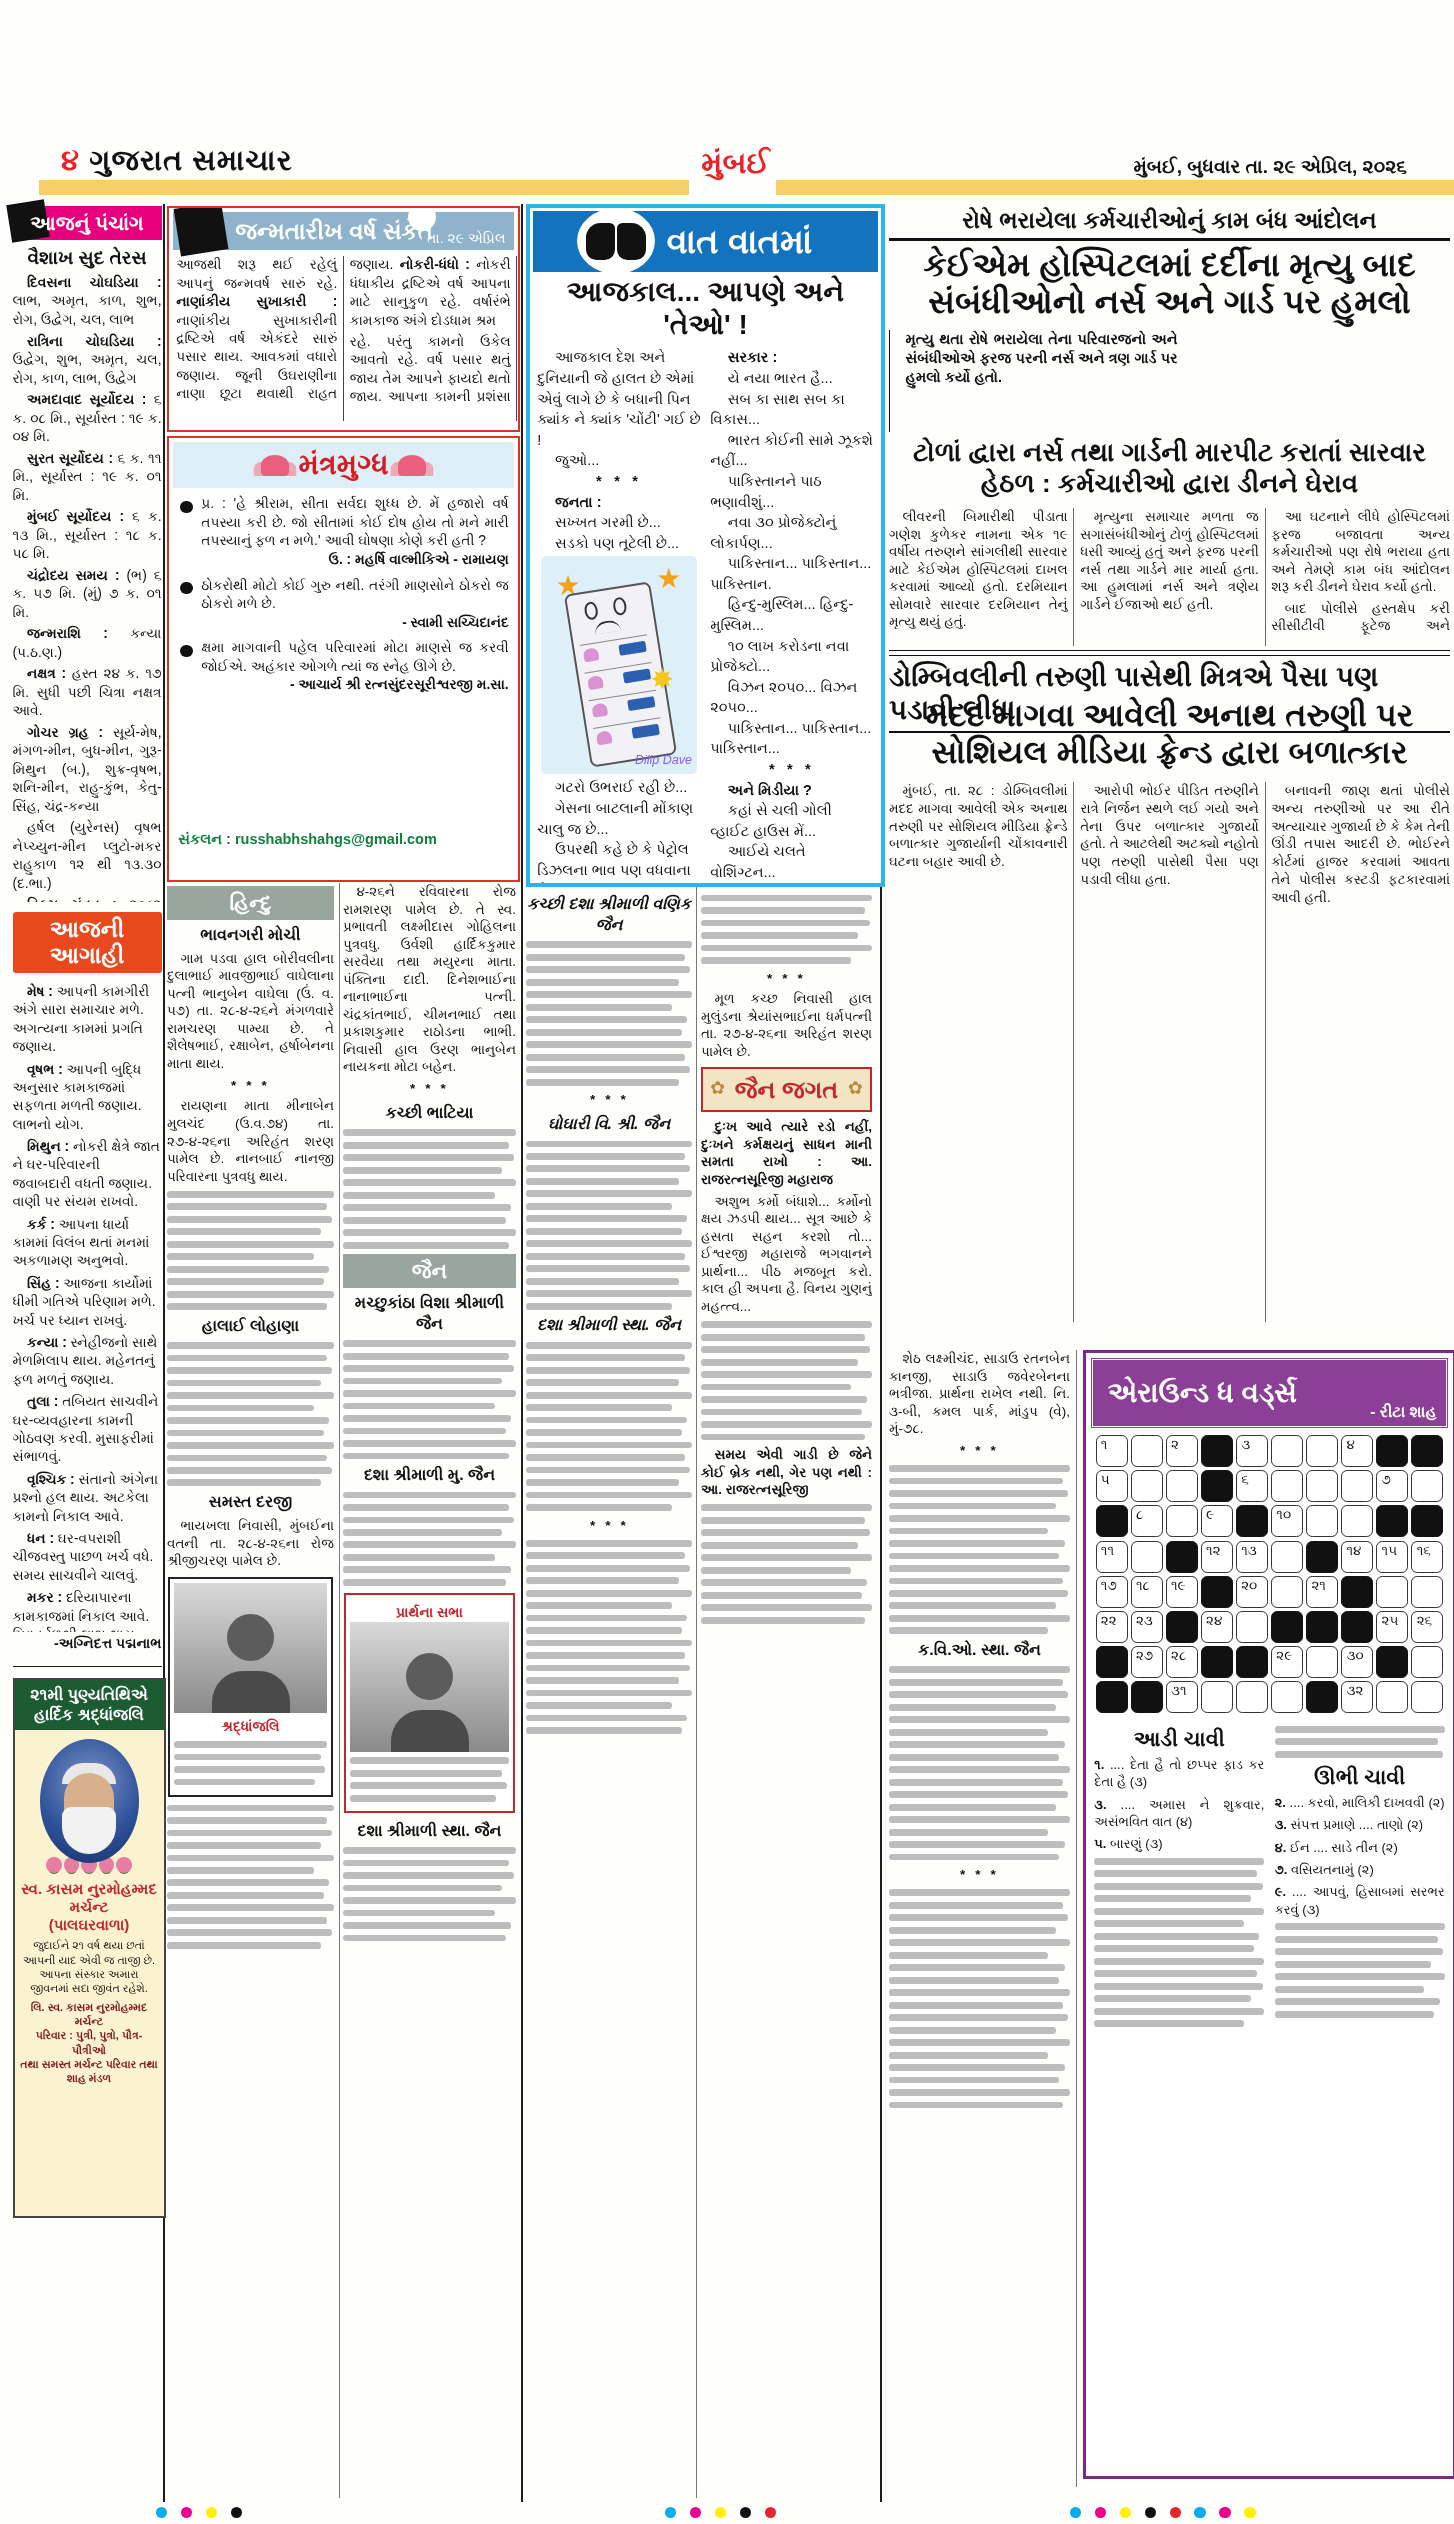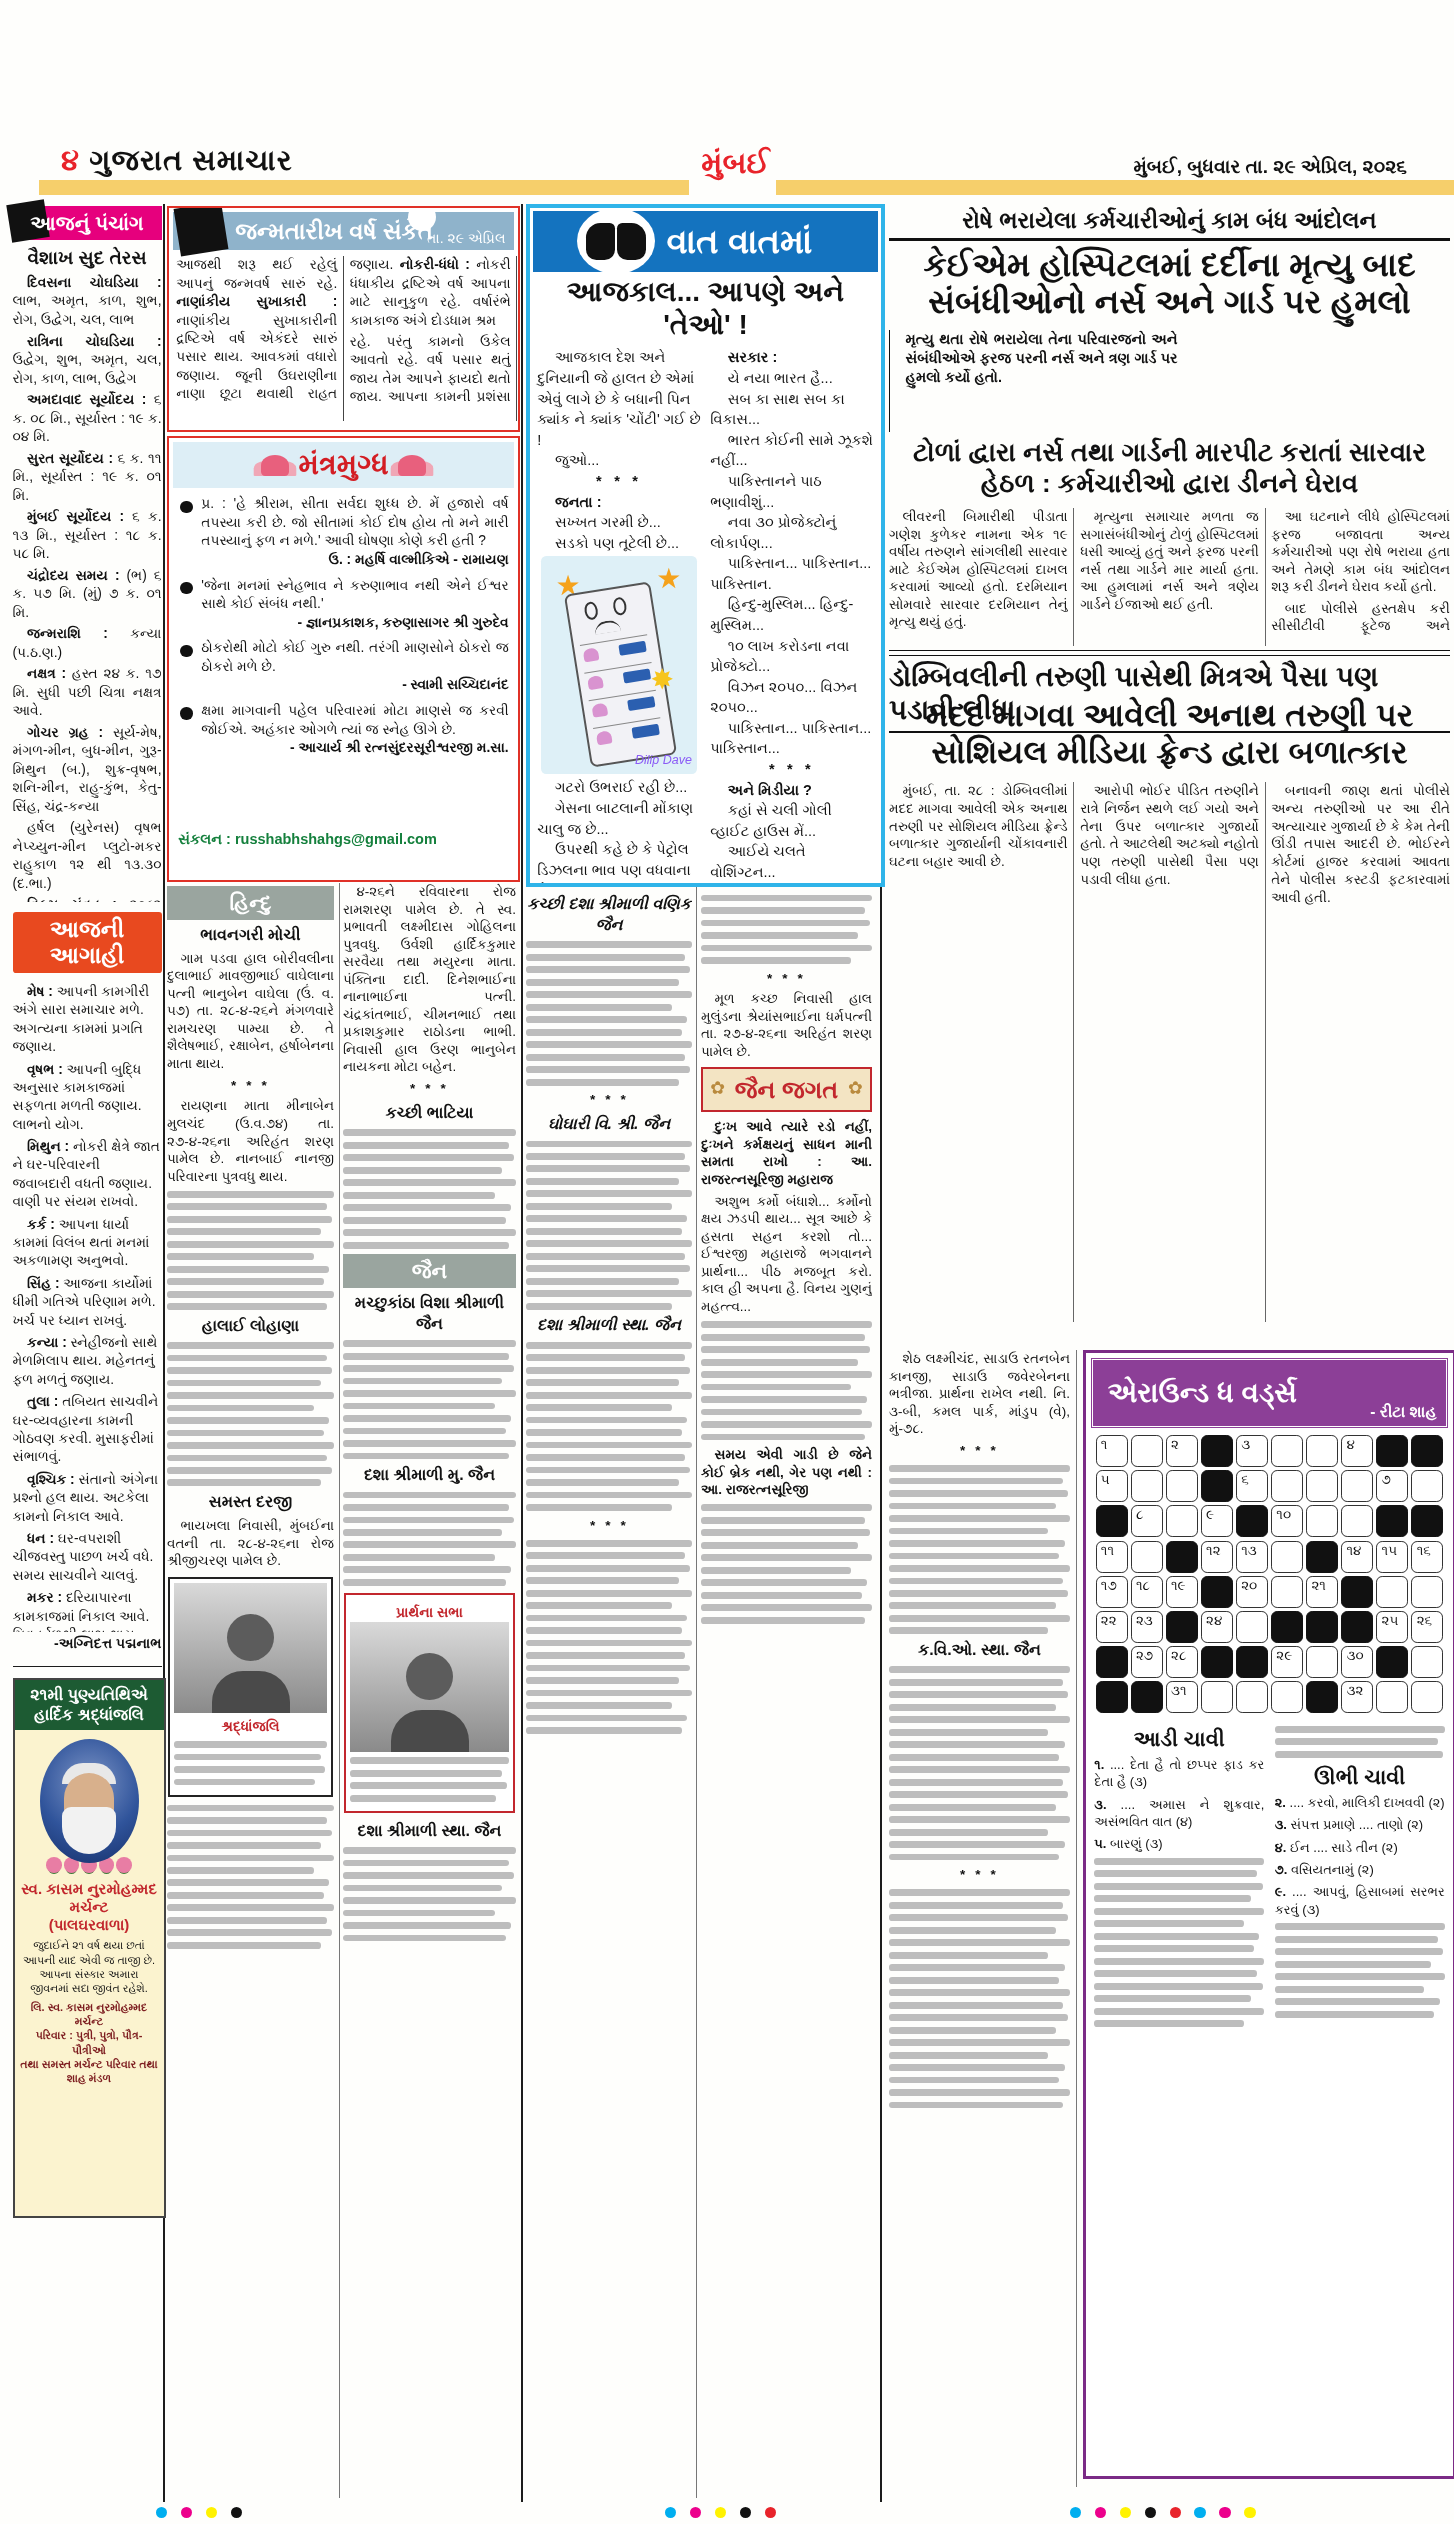--- a/index.html
+++ b/index.html
@@ -241,21 +241,20 @@
   </div>
 
   <div class="abs redbox" id="mantra-box">
     <div id="mantra-hdr">
       <div class="lotus"></div>
       <div class="mt">મંત્રમુગ્ધ</div>
       <div class="lotus"></div>
     </div>
     <div id="mantra-items">
         <div class="mitem">પ્ર. : 'હે શ્રીરામ, સીતા સર્વદા શુધ્ધ છે. મેં હજારો વર્ષ તપસ્યા કરી છે. જો સીતામાં કોઈ દોષ હોય તો મને મારી તપસ્યાનું ફળ ન મળે.' આવી ઘોષણા કોણે કરી હતી ? <span class="mattr">ઉ. : મહર્ષિ વાલ્મીકિએ - રામાયણ</span></div>
-        <div class="mitem">'જેના મનમાં સ્નેહભાવ ને કરુણાભાવ નથી એને ઈશ્વર સાથે કોઈ સંબંધ નથી.' <span class="mattr">- જ્ઞાનપ્રકાશક, કરુણાસાગર શ્રી ગુરુદેવ</span></div>
         <div class="mitem">ઠોકરોથી મોટો કોઈ ગુરુ નથી. તરંગી માણસોને ઠોકરો જ ઠોકરો મળે છે. <span class="mattr">- સ્વામી સચ્ચિદાનંદ</span></div>
         <div class="mitem">ક્ષમા માગવાની પહેલ પરિવારમાં મોટા માણસે જ કરવી જોઈએ. અહંકાર ઓગળે ત્યાં જ સ્નેહ ઊગે છે. <span class="mattr">- આચાર્ય શ્રી રત્નસુંદરસૂરીશ્વરજી મ.સા.</span></div>
       </div>
     <div id="mantra-foot">સંકલન : russhabhshahgs@gmail.com</div>
   </div>
 
   <div class="abs listcol" id="list-b1" style="left:167px;top:883px;width:167px;height:1615px;">
       <div class="gband">હિન્દુ</div>
       <div class="lhead">ભાવનગરી મોચી</div>
       <p>ગામ પડવા હાલ બોરીવલીના દુલાભાઈ માવજીભાઈ વાઘેલાના પત્ની ભાનુબેન વાઘેલા (ઉં. વ. ૫૭) તા. ૨૮-૪-૨૬ને મંગળવારે રામચરણ પામ્યા છે. તે શૈલેષભાઈ, રક્ષાબેન, હર્ષાબેનના માતા થાય.</p>

